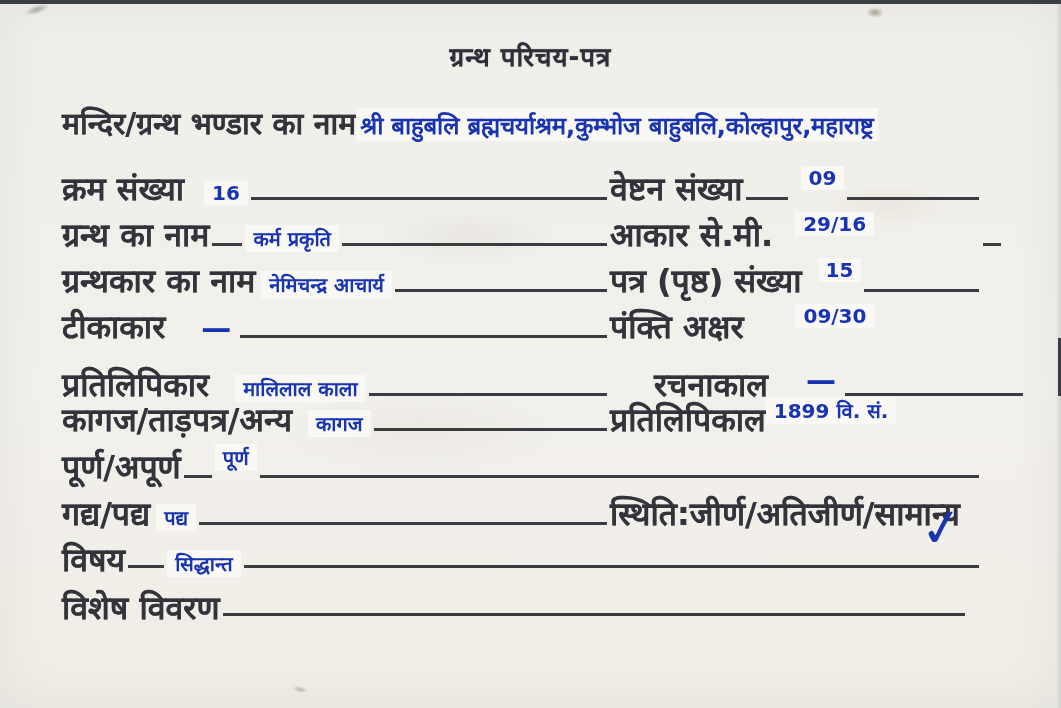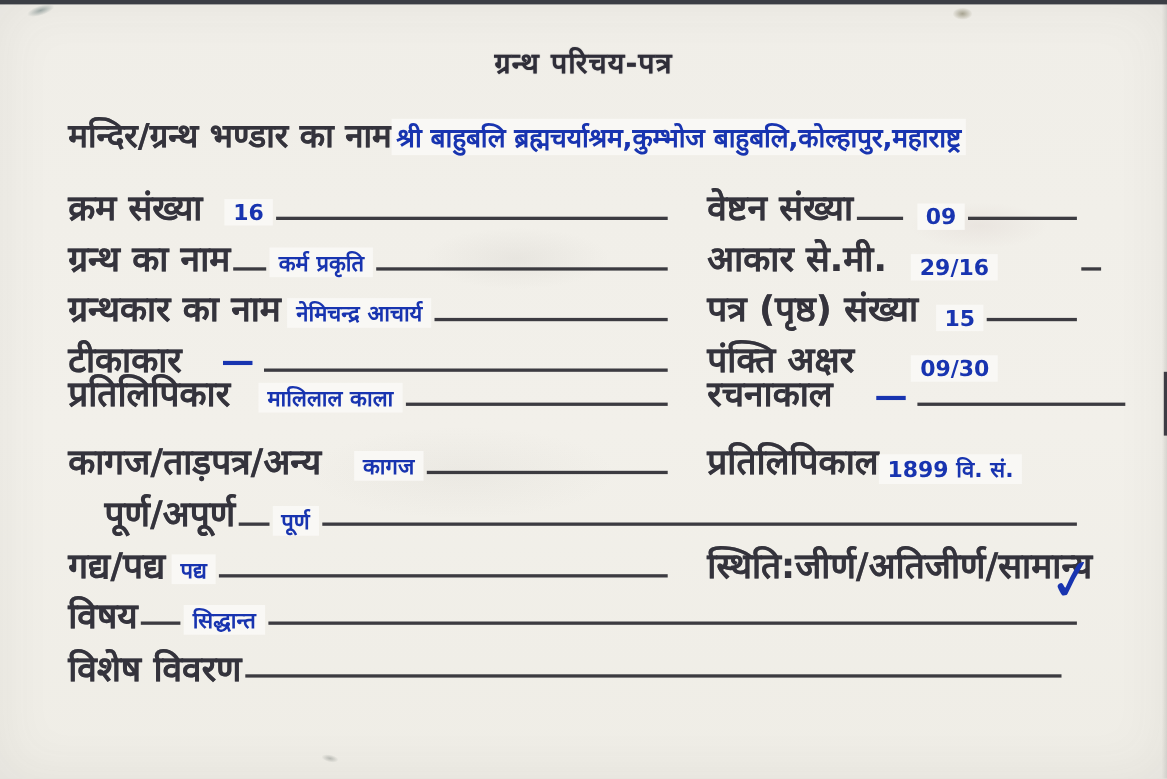--- a/index.html
+++ b/index.html
@@ -31,21 +31,21 @@
 
   .title{
     position:absolute;top:38px;left:0;width:100%;
     margin:0;text-align:center;
     font-size:26px;font-weight:700;letter-spacing:1px;color:#2f2e39;
     text-shadow:0 0 1px rgba(47,46,57,.55);
   }
 
   .row{position:absolute;left:62px;right:24px;display:flex;align-items:baseline;height:40px;white-space:nowrap;}
   .cell-left{flex:0 0 548px;display:flex;align-items:baseline;min-width:0;}
-  .cell-right{flex:1 1 auto;display:flex;align-items:flex-end;min-width:0;margin-left:33px;}
+  .cell-right{flex:1 1 auto;display:flex;align-items:flex-start;min-width:0;}
 
   .lbl{font-size:32px;font-weight:600;color:#34333c;text-shadow:0 0 .6px rgba(52,51,60,.6);}
   .lbl.big{font-size:30px;}
   .val{font-size:20px;font-weight:700;color:#1834b0;background:#f9f8f5;padding:0 8px;}
   .val.long{font-size:24px;padding:0 4px;letter-spacing:-0.2px;}
   .val.dash{font-weight:900;font-size:30px;letter-spacing:-2px;background:transparent;}
 
   .rule{flex:1 1 30px;border-bottom:3px solid #2c2b32;align-self:flex-end;margin:0 3px 9px 3px;opacity:.92;}
   .rule.fixed{flex:none;}
   .rule.end-gap{margin-right:58px;}
@@ -125,37 +125,37 @@
       <span class="val dash" style="margin-left:28px;">—</span>
       <div class="rule"></div>
     </div>
     <div class="cell-right">
       <span class="lbl">पंक्ति अक्षर</span>
       <span class="val" style="margin-left:52px;">09/30</span>
       <div class="spacer"></div>
     </div>
   </div>
 
-  <div class="row" style="top:335px;">
+  <div class="row" style="top:362px;gap:44px;">
     <div class="cell-left">
       <span class="lbl">प्रतिलिपिकार</span>
       <span class="val" style="margin-left:26px;">मालिलाल काला</span>
       <div class="rule"></div>
     </div>
     <div class="cell-right">
       <span class="lbl">रचनाकाल</span>
       <span class="val dash" style="margin-left:30px;">—</span>
       <div class="rule" style="margin-right:14px;"></div>
     </div>
   </div>
 
   <div class="row" style="top:397px;">
     <div class="cell-left">
       <span class="lbl">कागज/ताड़पत्र/अन्य</span>
-      <span class="val" style="margin-left:30px;">कागज</span>
+      <span class="val" style="margin-left:16px;">कागज</span>
       <div class="rule"></div>
     </div>
     <div class="cell-right">
       <span class="lbl">प्रतिलिपिकाल</span>
       <span class="val">1899 वि. सं.</span>
       <div class="spacer"></div>
     </div>
   </div>
 
   <div class="row" style="top:444px;">

